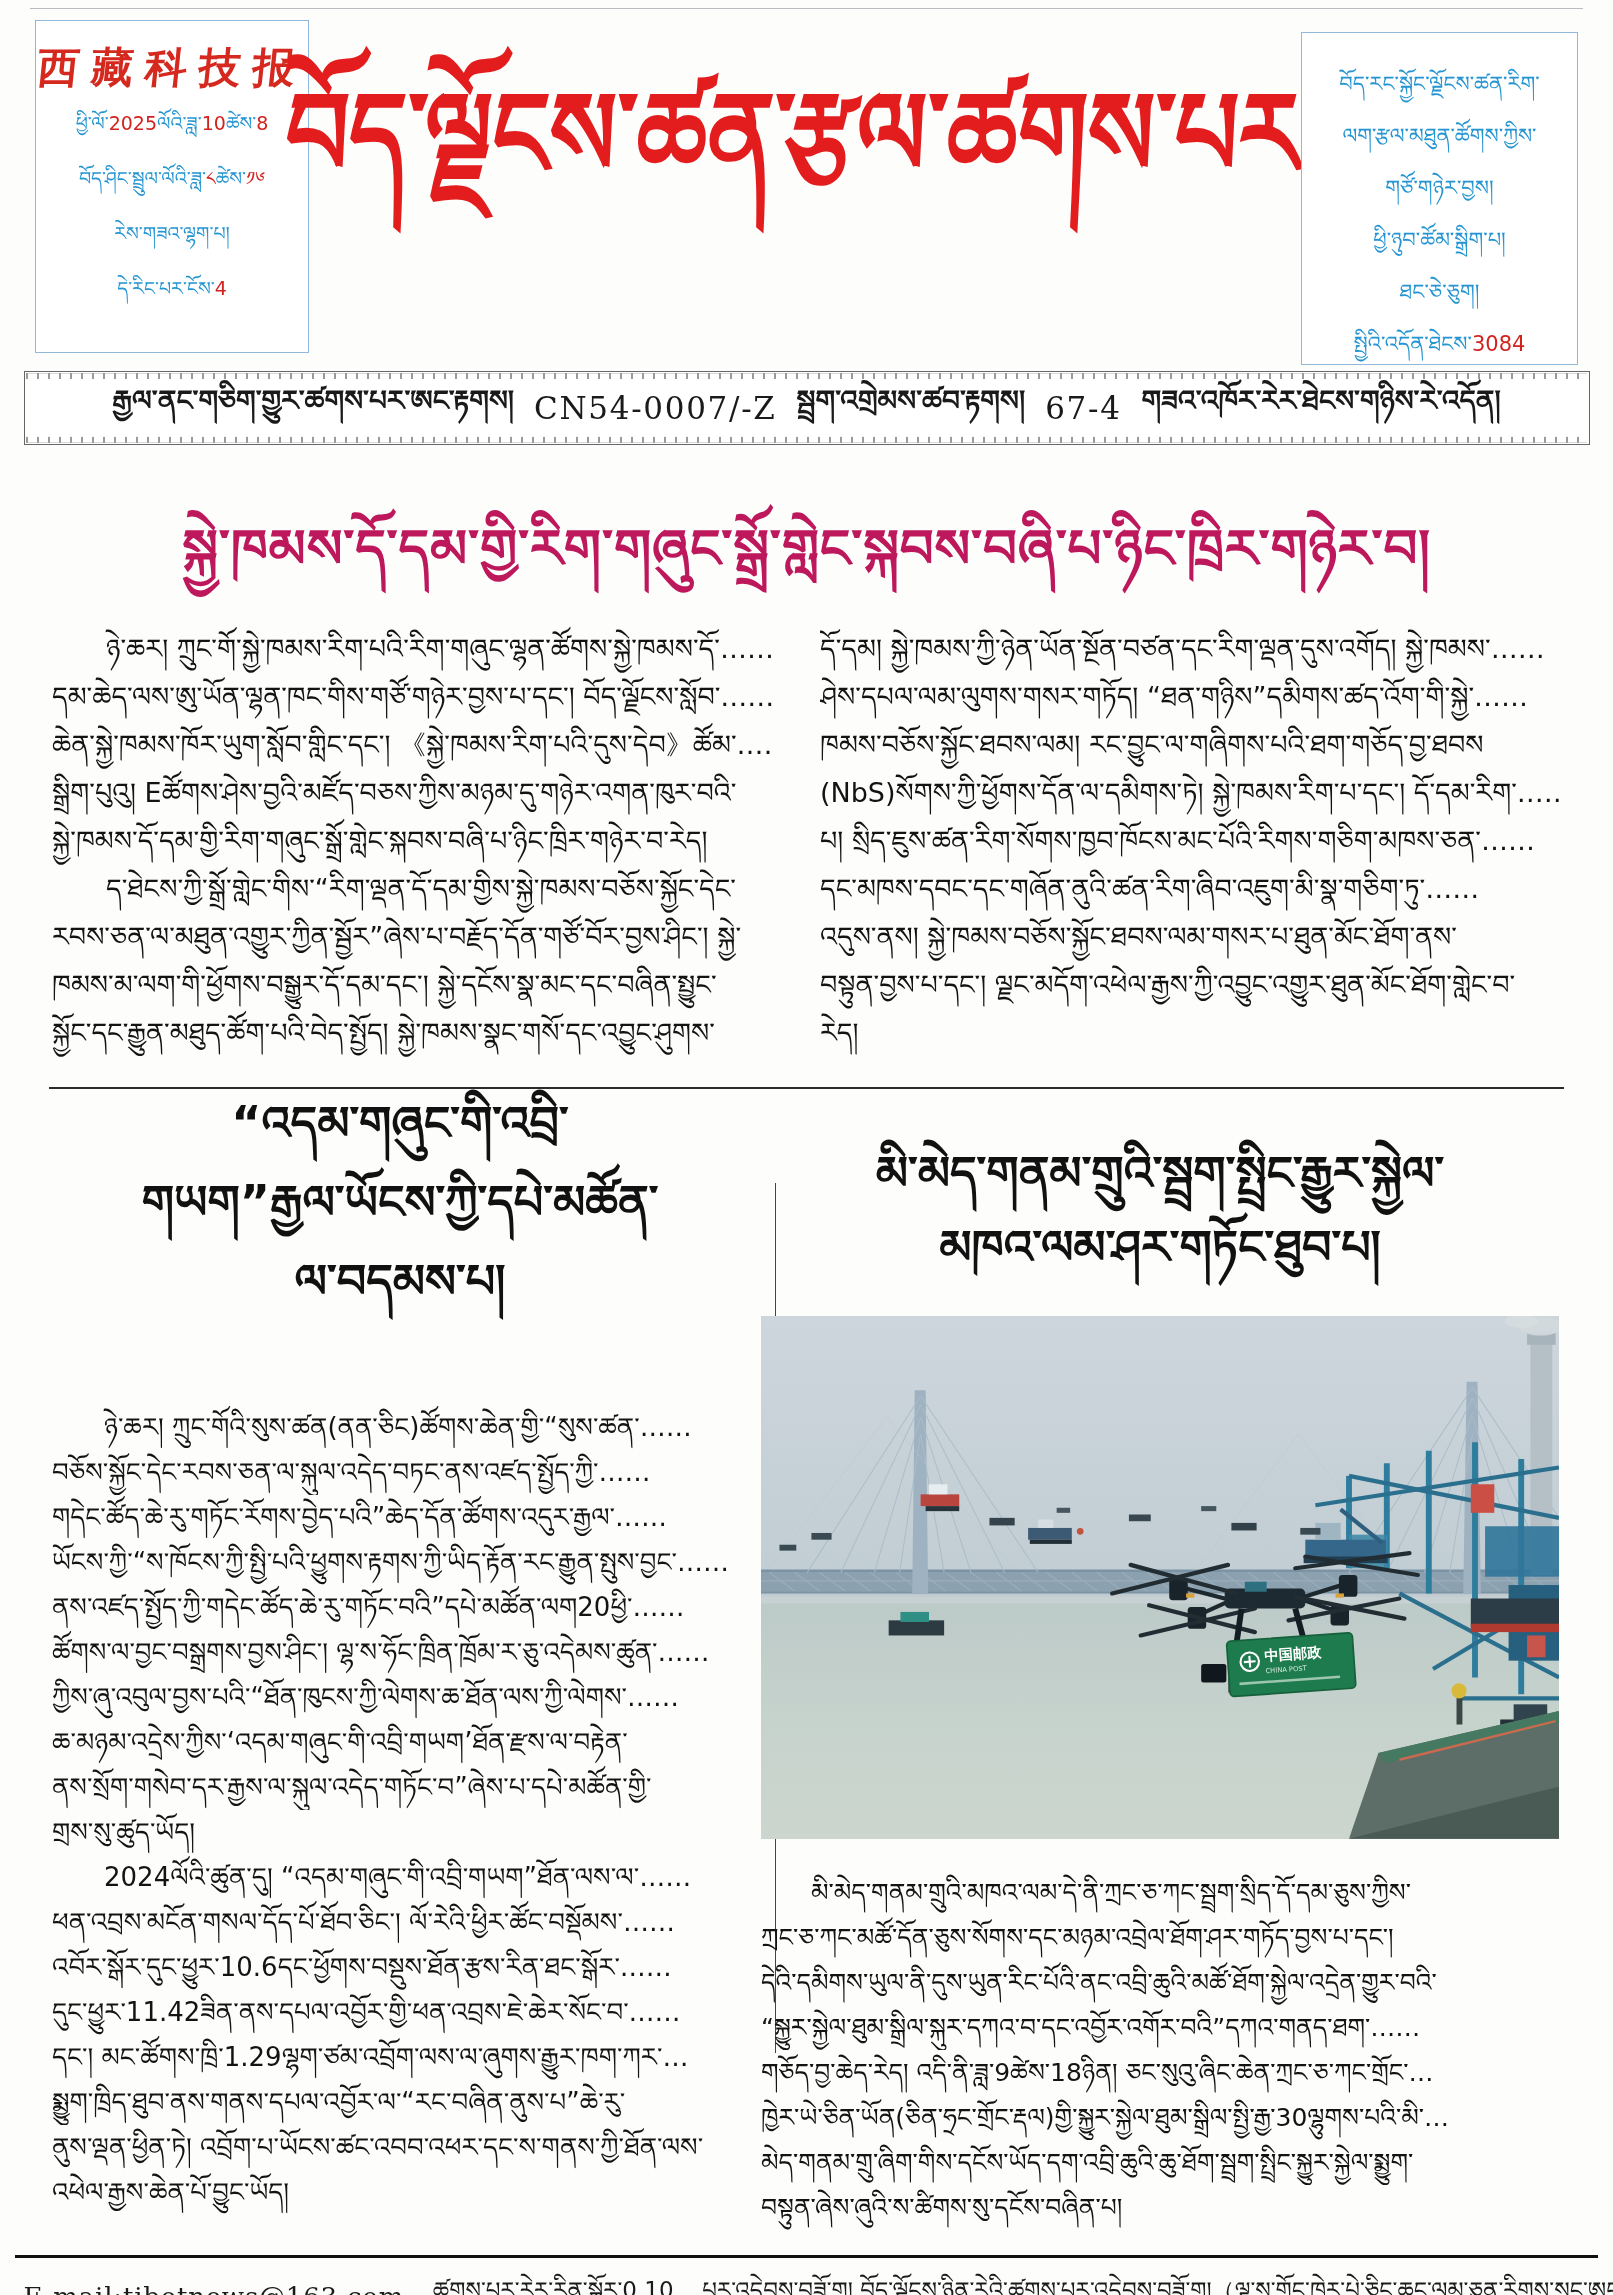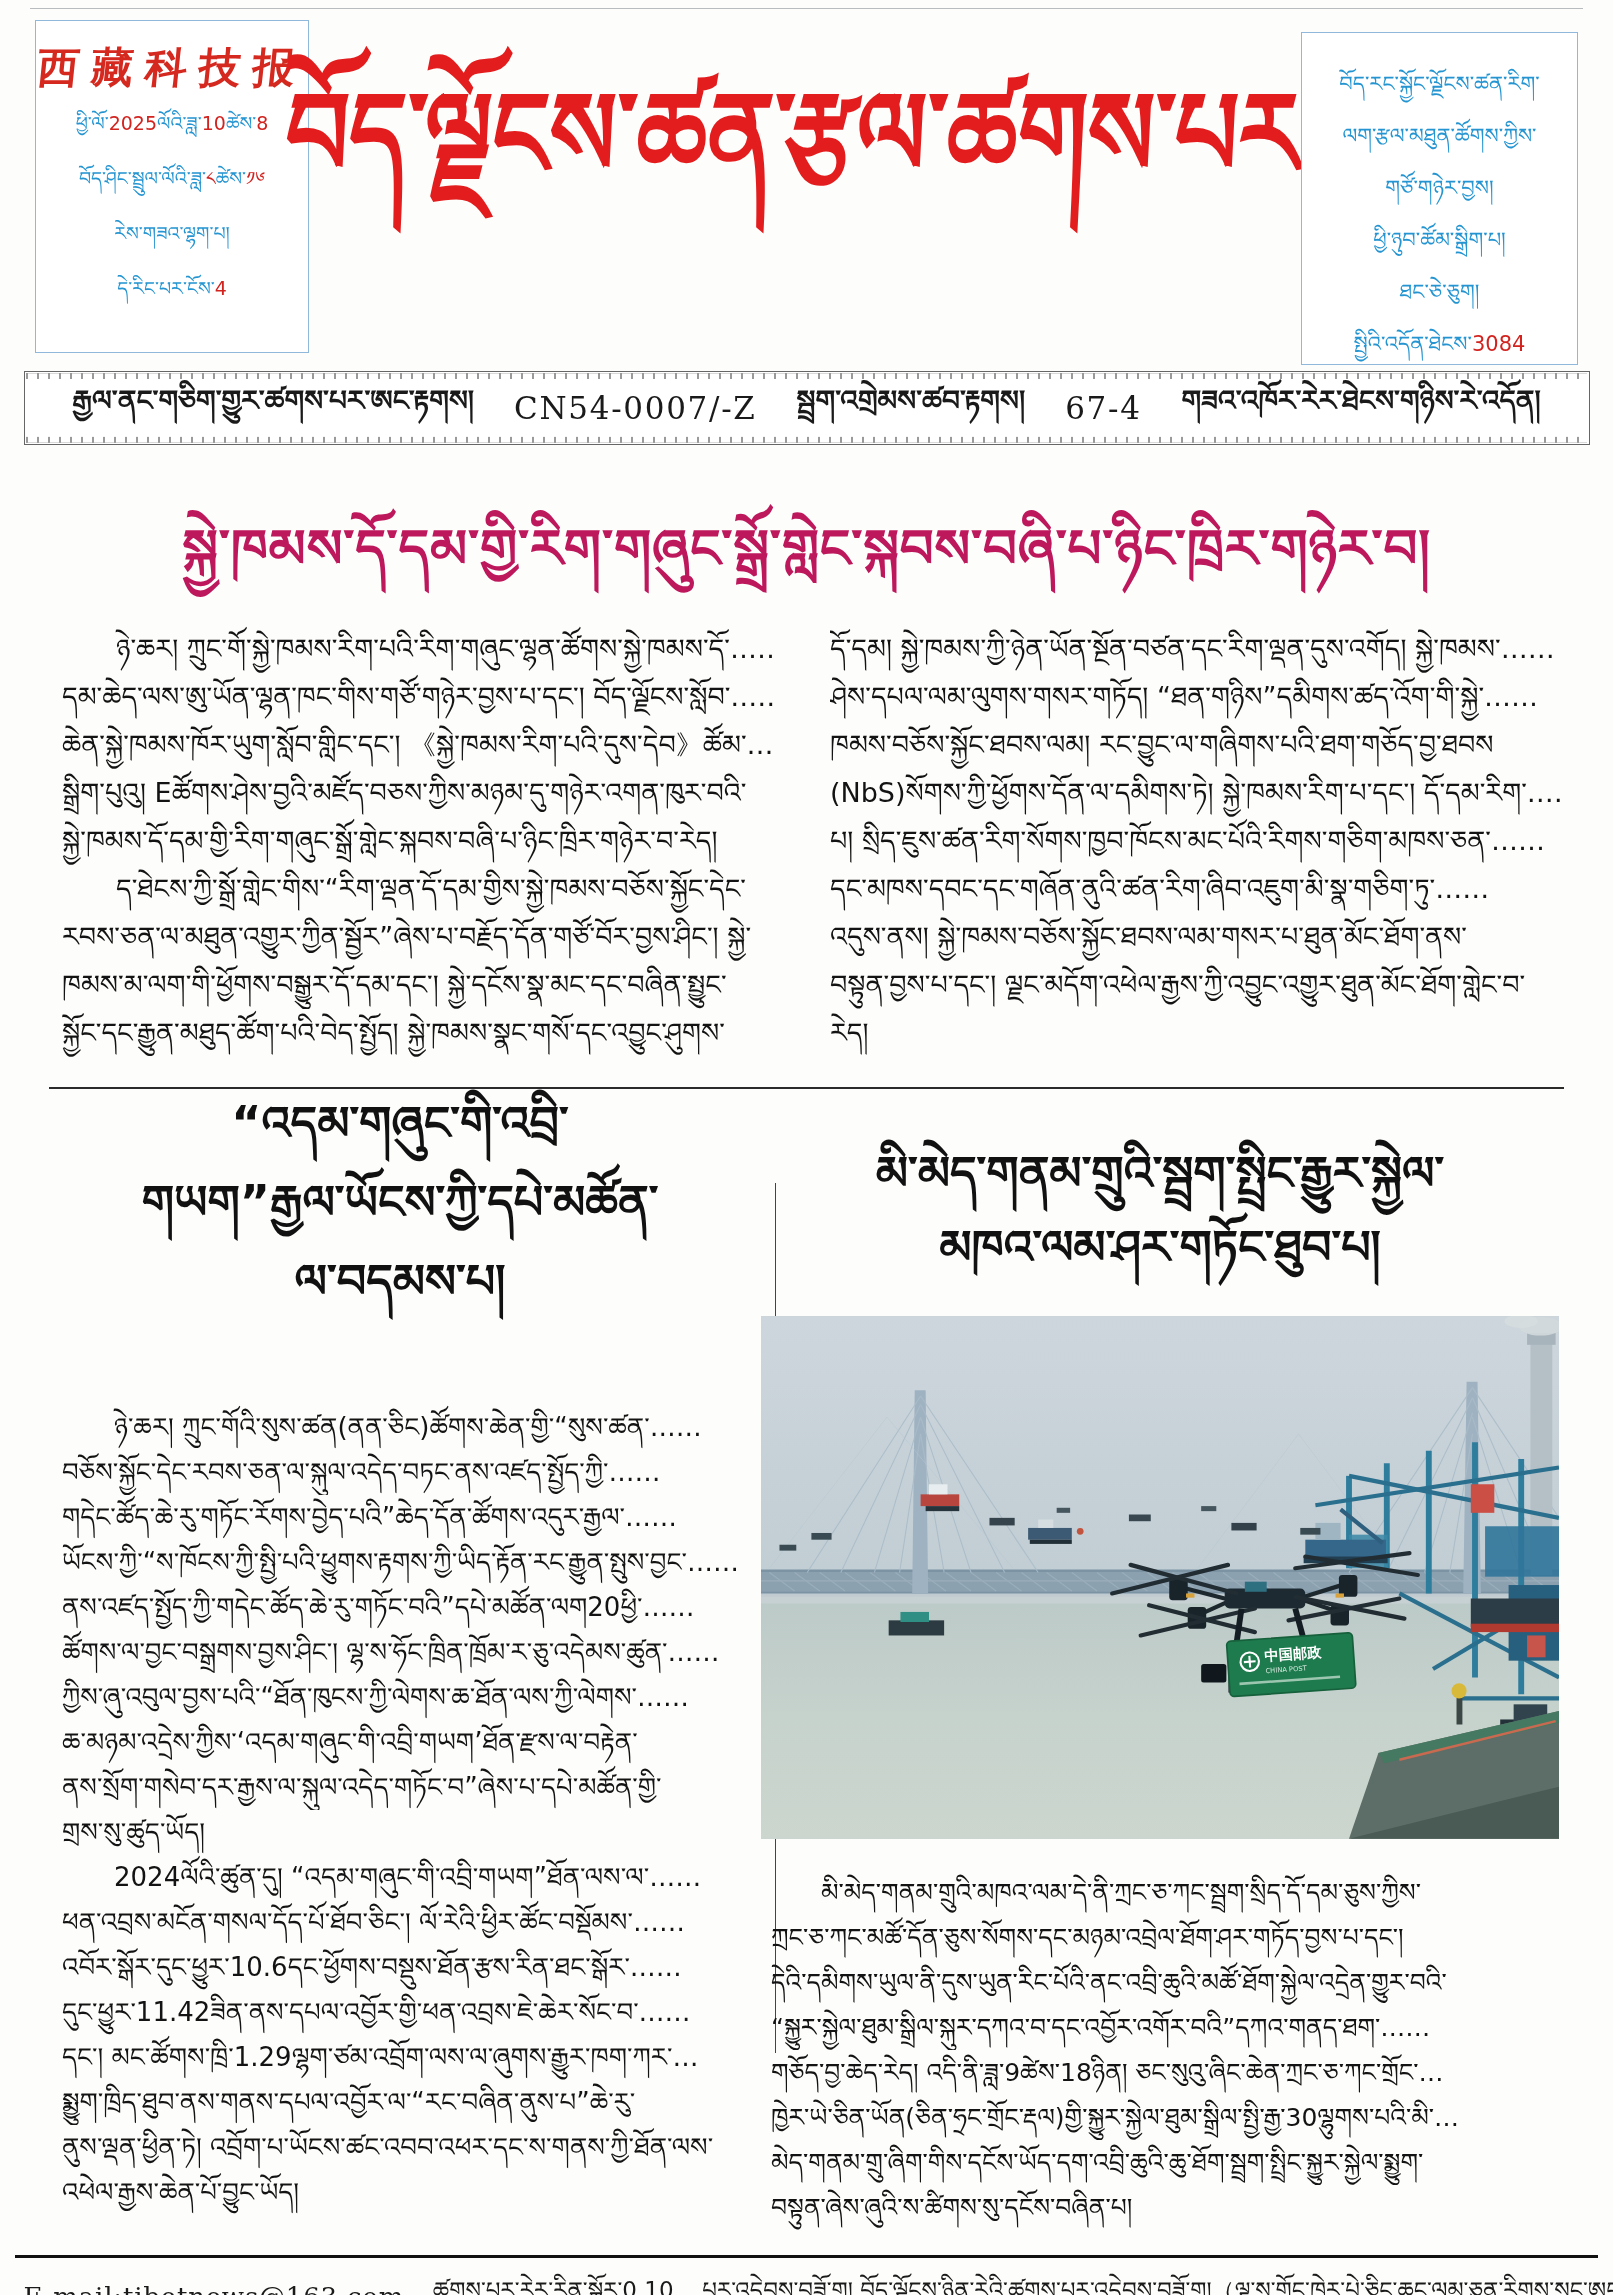--- a/index.html
+++ b/index.html
@@ -53,38 +53,38 @@
   }
   #info-strip::before, #info-strip::after {
     content:""; position:absolute; left:1.7px; right:1.7px; height:5.9px;
     background:repeating-linear-gradient(90deg,#9a9a9a 0 1.7px, transparent 1.7px 11px),
                linear-gradient(#cfcfcf,#cfcfcf) left top/100% 0.8px no-repeat;
   }
   #info-strip::before { top:0.8px; }
   #info-strip::after  { bottom:0.8px; transform:scaleY(-1); }
   #strip-row {
     position:absolute; inset:8.4px 17px;
-    display:flex; align-items:center; justify-content:center; gap:40px;
+    display:flex; align-items:center; justify-content:center; gap:20px;
     font-size:28px; font-weight:bold; white-space:nowrap;
   }
   .strip-latin { font-family:"DejaVu Serif", serif; font-weight:normal; font-size:31px; letter-spacing:1.7px; }
 
   
   #main-headline {
     top:489px; left:42px; right:42px;
     text-align:center;
     font-size:53px; font-weight:bold;
     letter-spacing:0.8px;
     white-space:nowrap;
     color:#be185d;
   }
 
   
   .bodycol { font-size:27px; color:#131313; }
-  .bodycol .line { line-height:48px; white-space:nowrap; overflow:hidden;margin-left:10px; }
+  .bodycol .line { line-height:48px; white-space:nowrap; overflow:hidden; }
   #s1-col1 { top:625px; left:52px;  width:723px; }
   #s1-col2 { top:625px; left:820px; width:743px; }
 
   #mid-rule { top:1087px; left:49px; right:49px; height:1.7px; background:#2b2b2b; }
 
   
   .subhead {
     text-align:center; font-weight:bold; color:#111;
     font-size:46px; line-height:79px; white-space:nowrap;
   }

